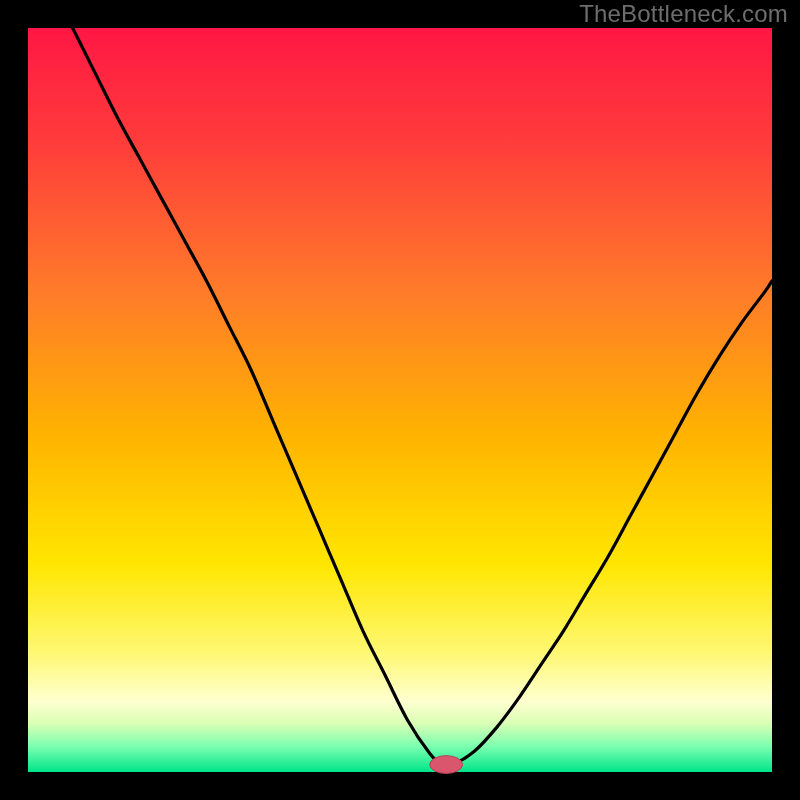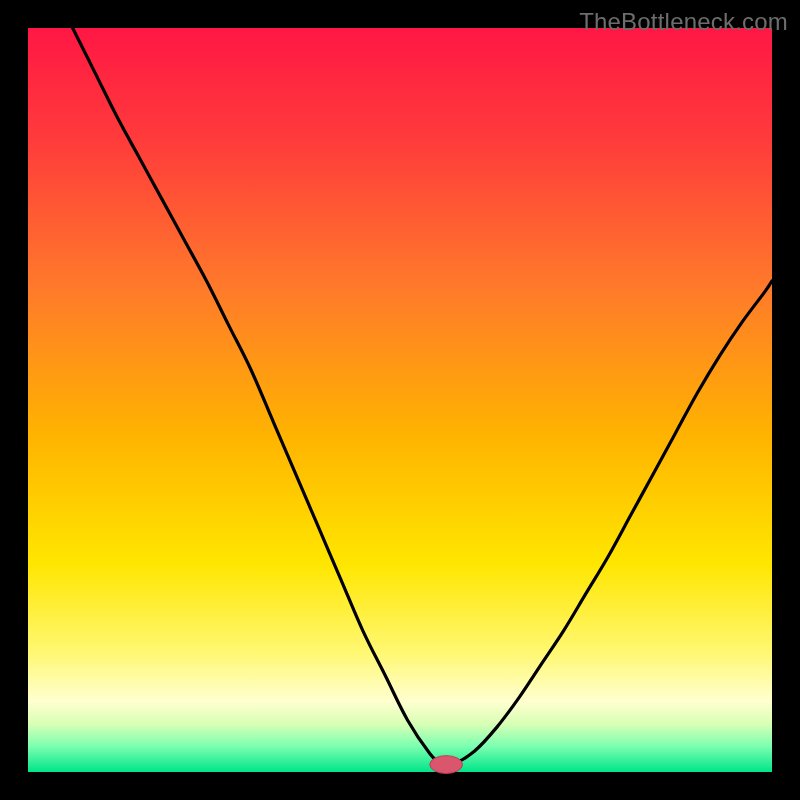--- a/index.html
+++ b/index.html
@@ -12,21 +12,21 @@
     font-family: Arial, Helvetica, sans-serif;
   }
   .frame {
     position: relative;
     width: 800px;
     height: 800px;
     background: #000;
   }
   .watermark {
     position: absolute;
-    top: 8px;
+    top: 0;
     right: 12px;
     color: #6d6d6d;
     font-size: 24px;
     font-weight: 500;
     letter-spacing: 0.2px;
     z-index: 30;
     text-align: right;
   }
   svg.plot {
     position: absolute;

